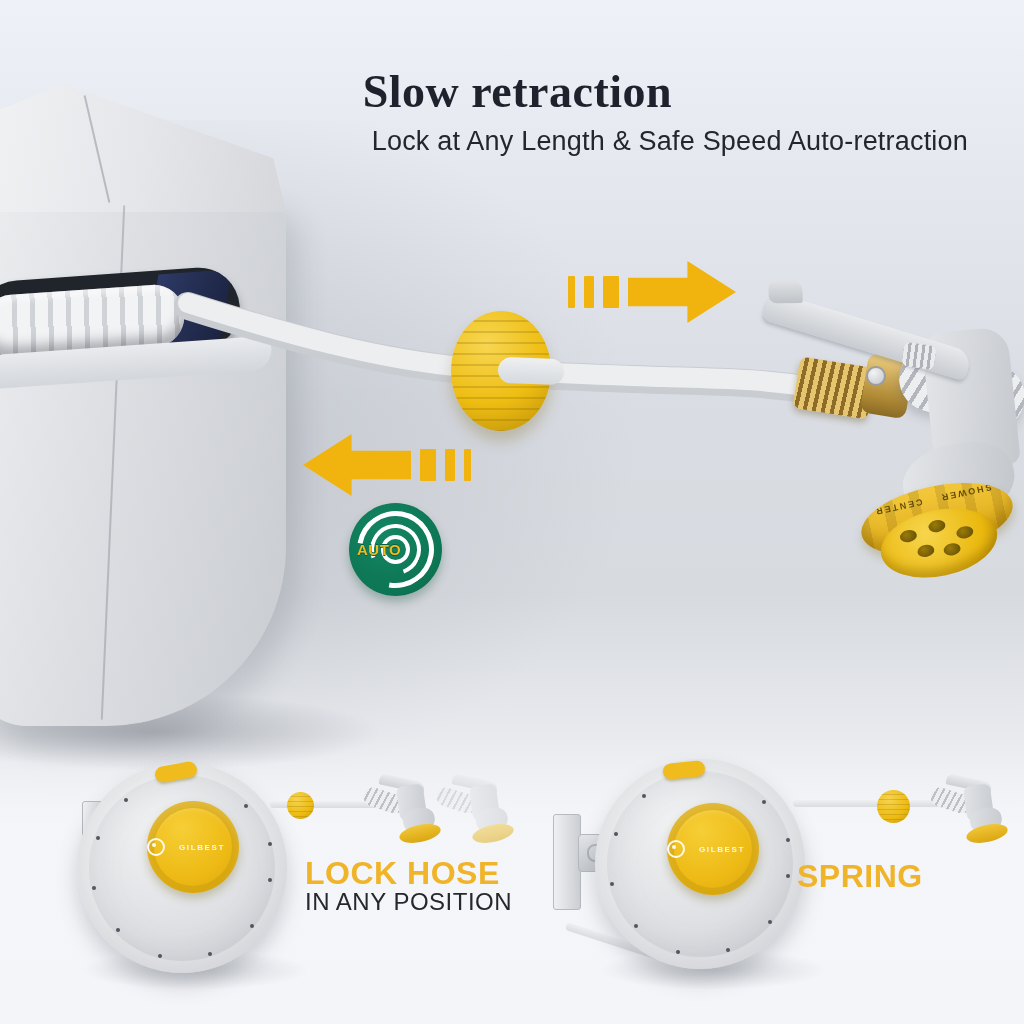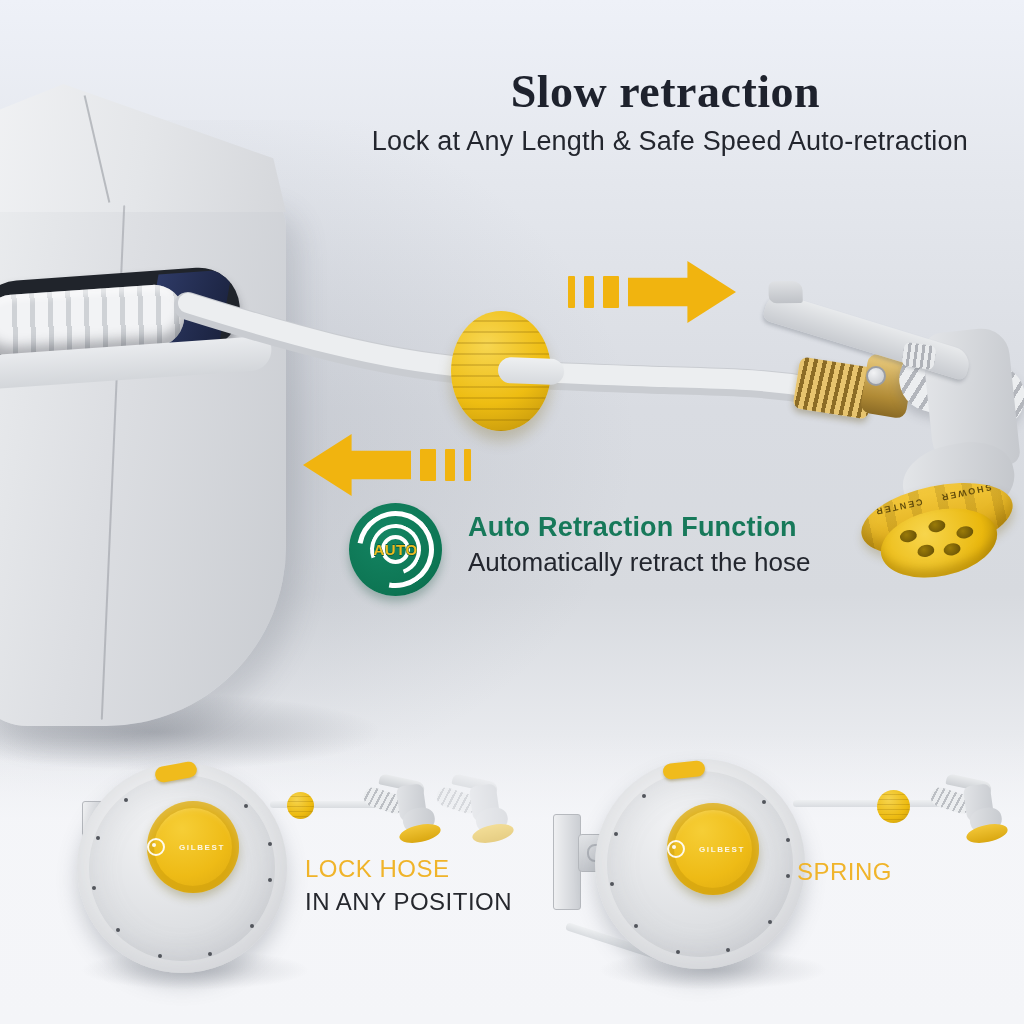--- a/index.html
+++ b/index.html
@@ -7,21 +7,21 @@
     position:relative;width:1024px;height:1024px;overflow:hidden;
     font-family:"Liberation Sans",sans-serif;
     background:linear-gradient(180deg,#eef1f8 0%,#e4e7ed 18%,#d9dce2 40%,#d7dadf 58%,#e8eaee 72%,#f1f2f6 85%,#f3f4f7 100%);
   }
   .bg-shade{position:absolute;left:-220px;top:120px;width:900px;height:720px;
     background:radial-gradient(ellipse at 40% 45%,rgba(125,131,143,0.26),transparent 65%);}
   .bg-bottom{position:absolute;left:0;top:735px;width:1024px;height:289px;
     background:linear-gradient(180deg,rgba(243,244,247,0.0),rgba(245,246,249,0.9) 30%,#f4f5f8 100%);}
 
   
-  .header{position:absolute;right:56px;top:68px;text-align:center;}
+  .header{position:absolute;right:56px;top:68px;text-align:left;}
   .title{font-family:"Liberation Serif",serif;font-weight:bold;font-size:46px;line-height:1.05;
     color:#1e222d;letter-spacing:0.5px;}
   .subtitle{margin-top:10px;font-size:27px;color:#23262e;letter-spacing:0.2px;margin-left:9px;}
 
   
   .case-front{position:absolute;left:-32px;top:192px;width:318px;height:534px;
     border-radius:0 34px 180px 60px;
     background:linear-gradient(100deg,#eceef0 0%,#dcdee2 45%,#c9ccd1 100%);
     box-shadow:14px 18px 28px rgba(90,95,105,0.18);}
   .case-top{position:absolute;left:-32px;top:84px;width:318px;height:128px;
@@ -116,23 +116,23 @@
 
   
   .auto-badge{position:absolute;left:349px;top:503px;width:93px;height:93px;border-radius:50%;
     background:radial-gradient(circle at 40% 35%,#148563,#0d7553 70%,#0a5e43);
     box-shadow:0 6px 10px rgba(20,80,60,0.3);}
   .ring-arc{position:absolute;inset:8px;border:5px solid #fff;border-left-color:transparent;
     border-radius:50%;transform:rotate(-35deg);}
   .ring-mid{position:absolute;inset:21px;border:4px solid #fff;border-bottom-color:transparent;
     border-radius:50%;transform:rotate(25deg);}
   .ring-inner{position:absolute;inset:32px;border:4px solid #fff;border-radius:50%;}
-  .auto-text{position:absolute;width:100%;top:50%;transform:translateY(-52%);text-align:center;
+  .auto-text{position:absolute;width:100%;top:50%;transform:translateY(-52%);text-align:left;
     font-size:15px;font-weight:bold;letter-spacing:0.5px;color:#edbb1f;
-    text-shadow:0 1px 0 #0a5e43,0 -1px 0 #0a5e43;}
+    text-shadow:0 1px 0 #0a5e43,0 -1px 0 #0a5e43;padding-left:8px;}
   .feature-heading{position:absolute;left:468px;top:512px;font-size:27px;font-weight:bold;
     color:#17795a;letter-spacing:0.2px;}
   .feature-desc{position:absolute;left:468px;top:547px;font-size:26px;color:#23262e;}
 
   
   .scene{position:absolute;width:470px;height:245px;}
   .scene-lock{left:60px;top:750px;}
   .scene-rewind{left:548px;top:750px;}
   .mini-shadow{position:absolute;background:radial-gradient(ellipse at center,rgba(70,76,88,0.22),transparent 70%);
     border-radius:50%;}
@@ -175,21 +175,21 @@
     border-radius:6px 8px 2px 2px;background:linear-gradient(180deg,#e9ebed,#cdd0d4);transform:rotate(12deg);}
   .mini-gun .mg-grip{position:absolute;left:0;top:13px;width:42px;height:19px;border-radius:10px;
     background:repeating-linear-gradient(100deg,#eceef0 0 4px,#bcbfc4 4px 6px);transform:rotate(18deg);}
   .mini-gun .mg-body{position:absolute;left:35px;top:7px;width:27px;height:35px;border-radius:7px;
     background:linear-gradient(100deg,#e2e4e7,#c8cbd0);transform:rotate(-8deg);}
   .mini-gun .mg-bell{position:absolute;left:40px;top:30px;width:32px;height:25px;
     border-radius:45% 45% 50% 50%;background:linear-gradient(105deg,#e0e2e5,#c6c9ce);transform:rotate(-14deg);}
   .mini-gun .mg-nozzle{position:absolute;left:36px;top:47px;width:42px;height:17px;border-radius:50%;
     background:linear-gradient(180deg,#f2c637,#d9a711);transform:rotate(-12deg);}
   .ghost{opacity:0.5;}
-  .label-primary{position:absolute;font-size:24px;font-weight:normal;color:#f0b42a;letter-spacing:0.5px;}
+  .label-primary{position:absolute;font-size:32px;font-weight:bold;color:#f0b42a;letter-spacing:0.5px;}
   .label-secondary{position:absolute;font-size:24px;color:#26282e;letter-spacing:0.5px;}
 </style>
 </head>
 <body>
 
 <div class="canvas">
   <div class="bg-shade"></div>
   <div class="bg-bottom"></div>
 
   <div class="header">
@@ -249,22 +249,20 @@
     <span class="dash d3"></span>
     <span class="arrow-head"></span>
   </div>
 
   <div class="auto-badge">
     <div class="ring-arc"></div>
     <div class="ring-mid"></div>
     <div class="ring-inner"></div>
     <div class="auto-text">AUTO</div>
   </div>
-  <div class="feature-heading">Auto Retraction Function</div>
-  <div class="feature-desc">Automatically retract the hose</div>
 
   <div class="scene scene-lock">
     <div class="mini-shadow" style="left:20px;top:200px;width:230px;height:40px;"></div>
     <div class="bracket-plate" style="left:22px;top:51px;"></div>
     <div class="bracket-arm" style="left:40px;top:84px;"></div>
     <div class="mini-tail" style="left:8px;top:168px;width:100px;transform:rotate(52deg);"></div>
     <div class="mini-reel" style="left:17px;top:13px;">
       <div class="rim-dots"></div>
     </div>
     <div class="reel-tab" style="left:95px;top:14px;transform:rotate(-10deg);"></div>

